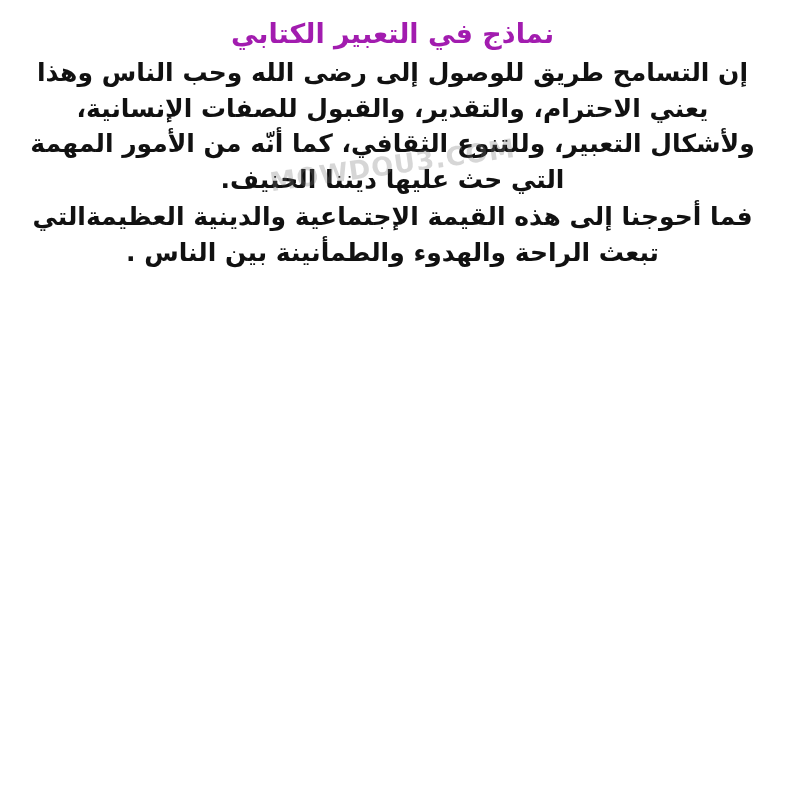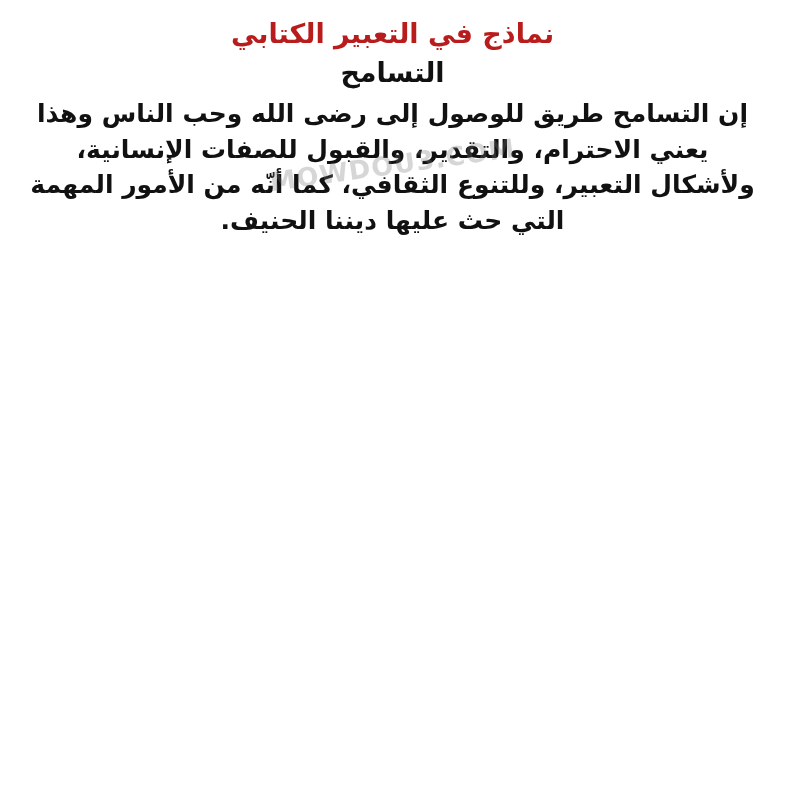--- a/index.html
+++ b/index.html
@@ -15,21 +15,21 @@
   }
   .page {
     position: relative;
     width: 785px;
     height: 785px;
     box-sizing: border-box;
     padding: 10px 18px 0 18px;
     background: #ffffff;
   }
   .doc-title {
-    color: #b91c1c;
+    color: #a21caf;
     font-size: 27px;
     font-weight: bold;
     text-align: center;
     line-height: 1.3;
     margin: 6px 0 4px 0;
     direction: rtl;
   }
   .doc-subtitle {
     color: #111111;
     font-size: 27px;
@@ -67,17 +67,17 @@
 </style>
 </head>
 <body>
 
 <div class="page">
 
   <div class="watermark">MOWDOU3.COM</div>
 
   <h1 class="doc-title">نماذج في التعبير الكتابي</h1>
 
-  <h2 class="doc-subtitle">التسامح</h2>
 
   <p class="para">إن التسامح طريق للوصول إلى رضى الله وحب الناس وهذا يعني الاحترام، والتقدير، والقبول للصفات الإنسانية، ولأشكال التعبير، وللتنوع الثقافي، كما أنّه من الأمور المهمة التي حث عليها ديننا الحنيف.</p>
+  <p class="para">فما أحوجنا إلى هذه القيمة الإجتماعية والدينية العظيمةالتي تبعث الراحة والهدوء والطمأنينة بين الناس .</p>
 
 </div>
 
 </body></html>

